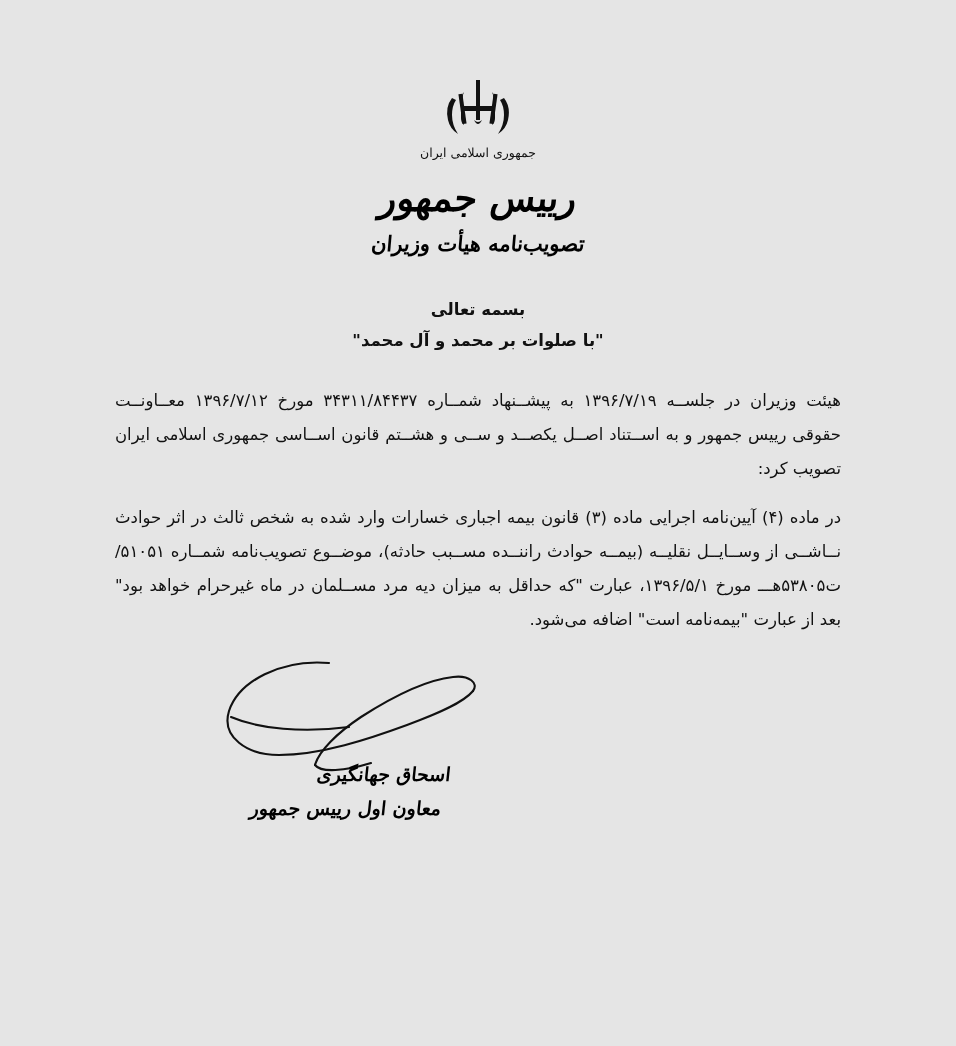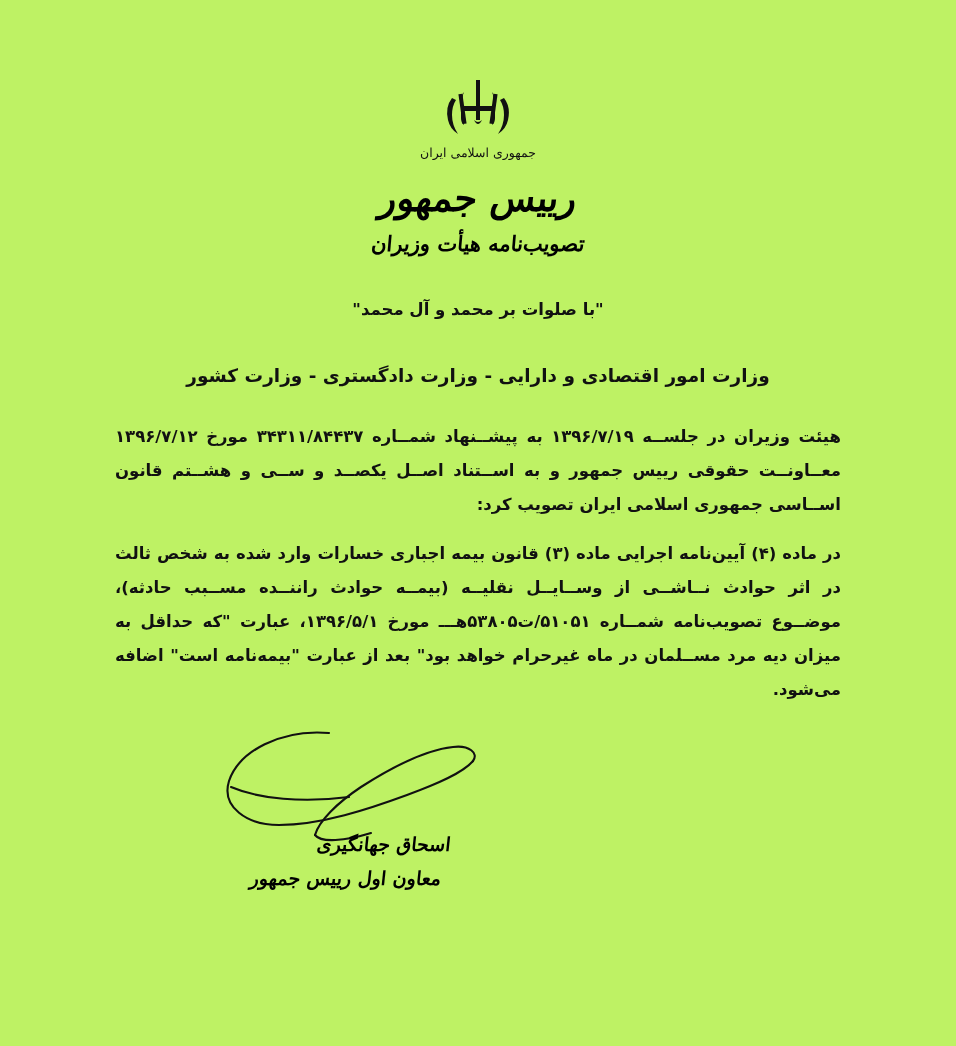--- a/index.html
+++ b/index.html
@@ -12,21 +12,21 @@
     width: 956px;
     height: 1046px;
     font-family: "DejaVu Sans", "Liberation Sans", sans-serif;
     color: #0d0d0d;
     overflow: hidden;
   }
   .page {
     position: relative;
     width: 956px;
     height: 1046px;
-    background: #bef264;
+    background: #e5e5e5;
     padding: 0;
   }
 
   
   .emblem-block {
     margin: 0 auto;
     padding-top: 78px;
     width: 520px;
     text-align: center;
   }
@@ -92,21 +92,21 @@
     margin: 0 auto;
     margin-top: 34px;
   }
   p.para {
     margin: 0 0 16px 0;
     font-size: 16.5px;
     line-height: 2.05;
     text-align: justify;
     text-align-last: right;
     color: #111;
-    font-weight: 700;
+    font-weight: 400;
   }
   p.para.second {
   }
 
   
   .signature-area {
     position: relative;
     width: 726px;
     margin: 0 auto;
     height: 210px;
@@ -162,24 +162,24 @@
 
         <path d="M20 28 h34 v5 h-34 z"></path>
       </g>
     </svg>
     <div class="emblem-caption">جمهوری اسلامی ایران</div>
     <div class="title-script">رییس جمهور</div>
     <div class="subtitle-script">تصویب‌نامه هیأت وزیران</div>
   </div>
 
   <div class="invocation">
+    <div class="line1">بسمه تعالی</div>
     <div class="line2">"با صلوات بر محمد و آل محمد"</div>
   </div>
 
-  <div class="ministries">وزارت امور اقتصادی و دارایی - وزارت دادگستری - وزارت کشور</div>
 
   <div class="body-wrap">
     <p class="para first">هیئت وزیران در جلســه ۱۳۹۶/۷/۱۹ به پیشــنهاد شمــاره ۳۴۳۱۱/۸۴۴۳۷ مورخ ۱۳۹۶/۷/۱۲ معــاونــت حقوقی رییس جمهور و به اســتناد اصــل یکصــد و ســی و هشــتم قانون اســاسی جمهوری اسلامی ایران تصویب کرد:</p>
     <p class="para second">در ماده (۴) آیین‌نامه اجرایی ماده (۳) قانون بیمه اجباری خسارات وارد شده به شخص ثالث در اثر حوادث نــاشــی از وســایــل نقلیــه (بیمــه حوادث راننــده مســبب حادثه)، موضــوع تصویب‌نامه شمــاره ۵۱۰۵۱/ت۵۳۸۰۵هـــ مورخ ۱۳۹۶/۵/۱، عبارت "که حداقل به میزان دیه مرد مســلمان در ماه غیرحرام خواهد بود" بعد از عبارت "بیمه‌نامه است" اضافه می‌شود.</p>
   </div>
 
   <div class="signature-area">
     <svg class="sig-svg" width="300" height="140" viewBox="0 0 300 140" aria-hidden="true">
       <g fill="none" stroke="#111" stroke-width="2.1" stroke-linecap="round">
         <path d="M118 8 C 70 4, 28 26, 18 56 C 10 82, 36 100, 68 100 C 110 100, 158 84, 196 70 C 226 59, 252 48, 262 36"></path>

